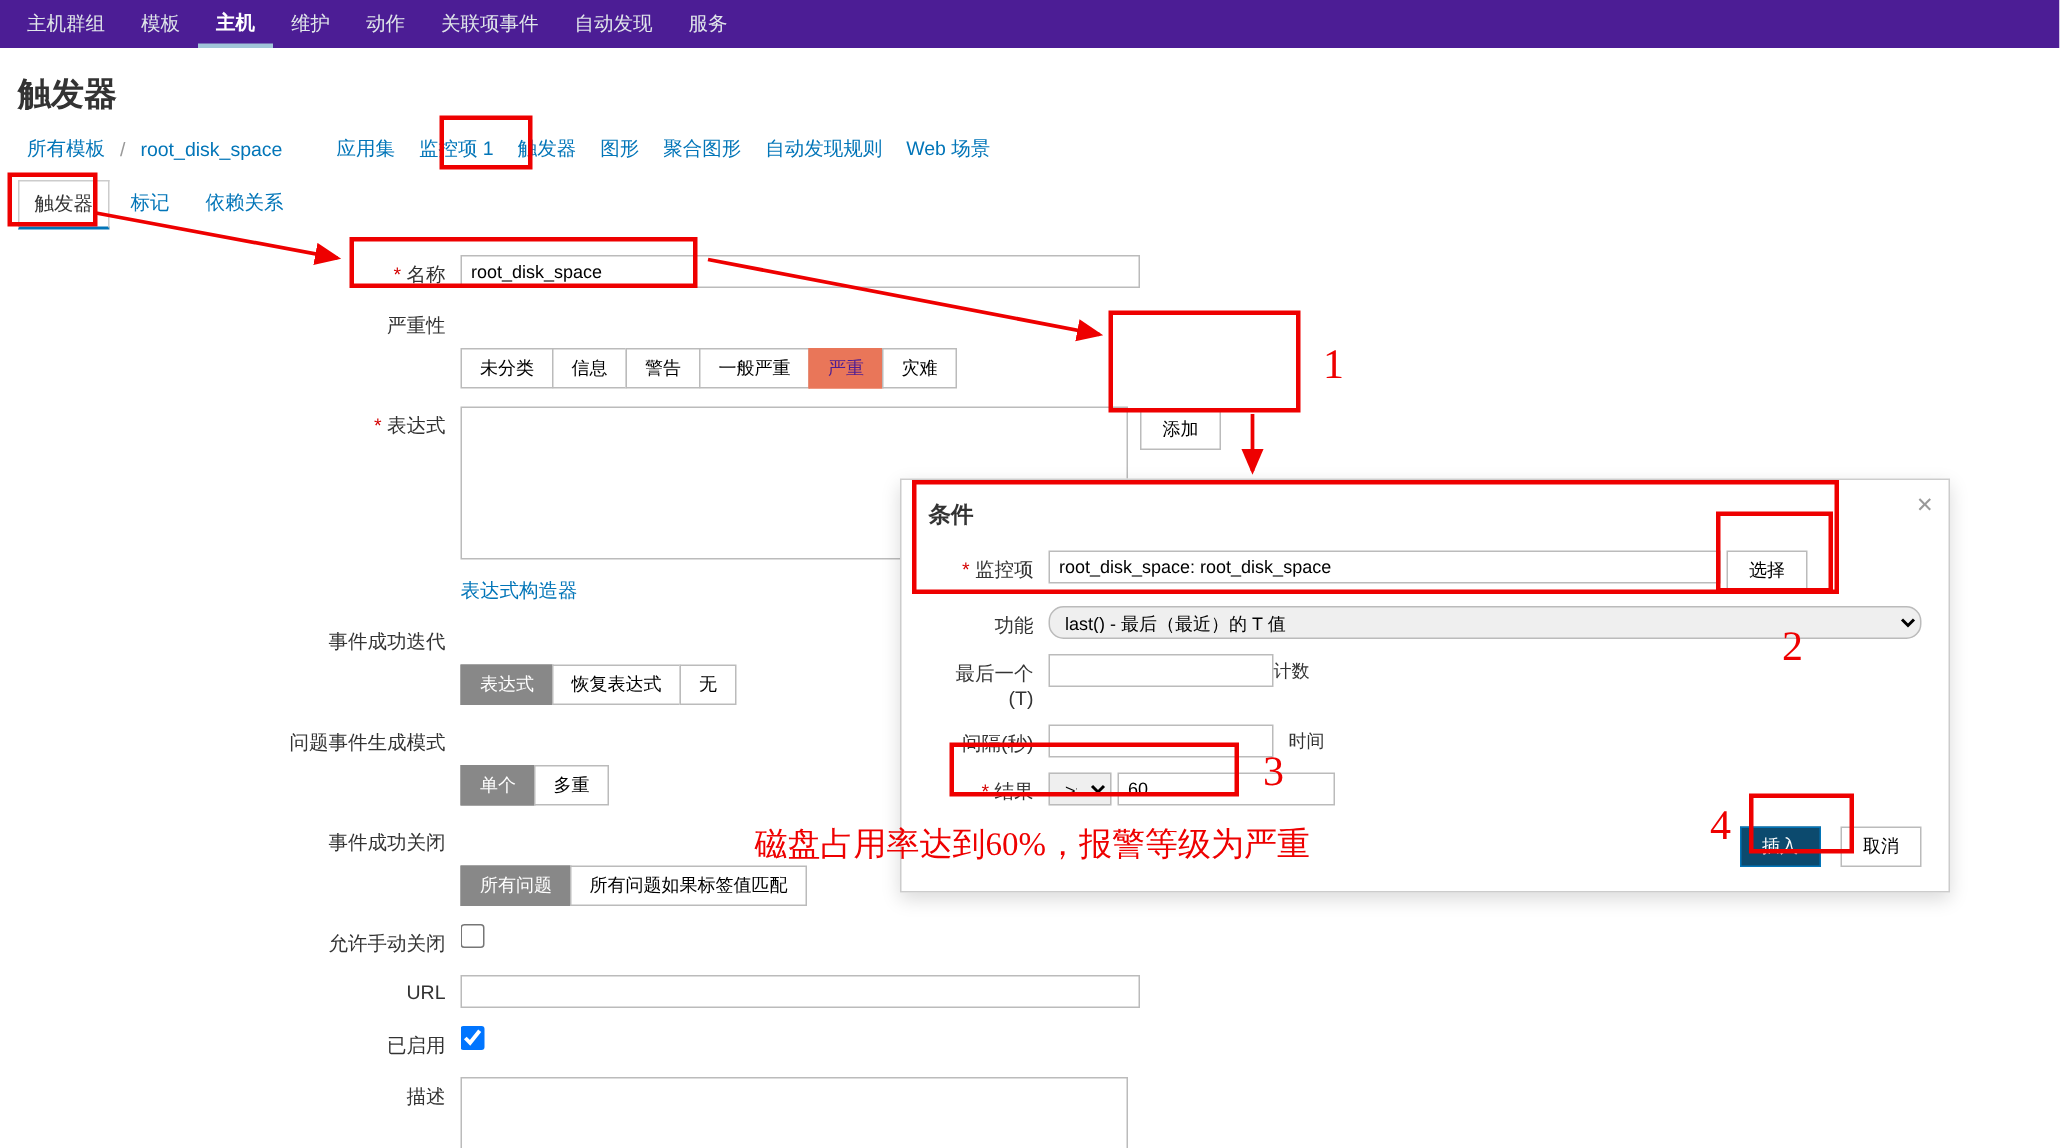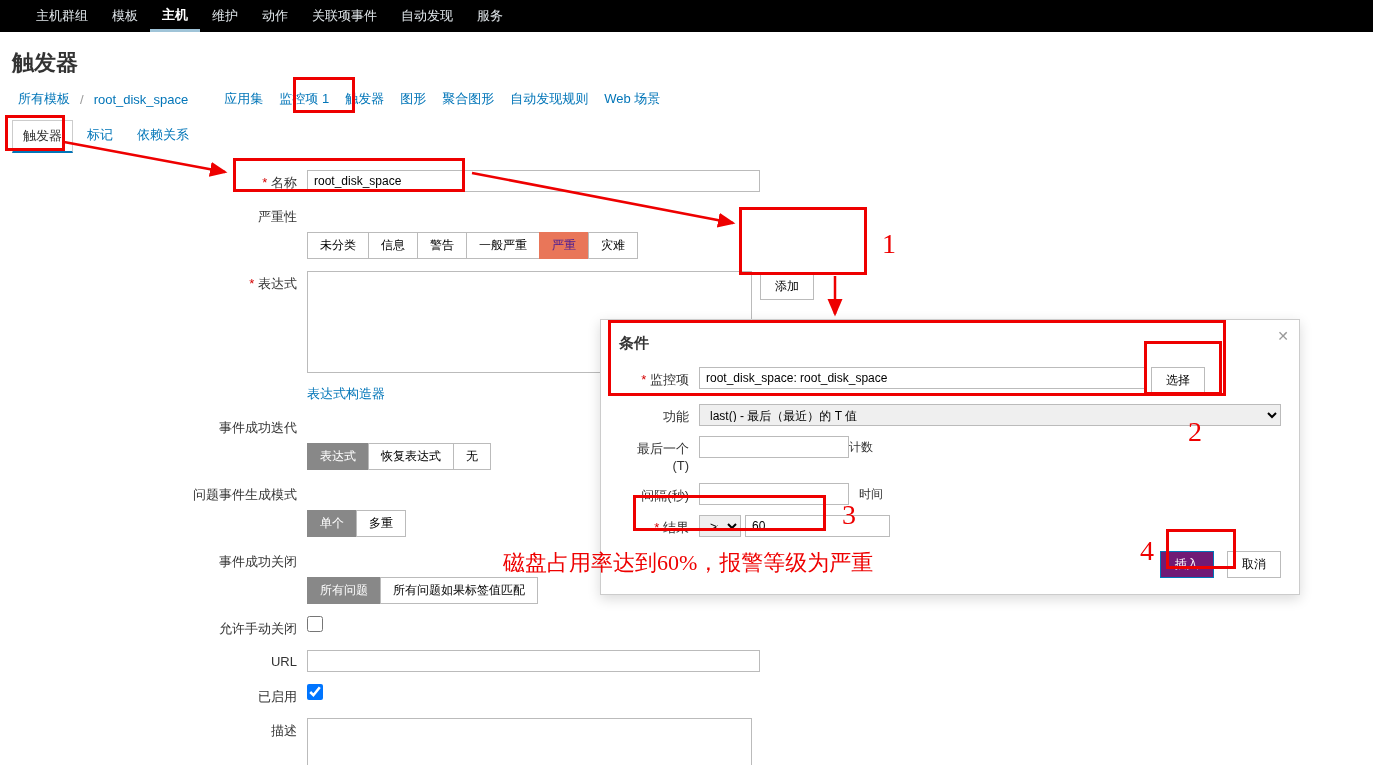--- a/index.html
+++ b/index.html
@@ -1,18 +1,18 @@
 <!DOCTYPE html>
 <html><head>
 <meta charset="utf-8">
 <style>
 * { box-sizing: border-box; margin: 0; padding: 0; }
 body { font-family: Arial, "Microsoft YaHei", sans-serif; font-size: 12px; color: #333; background: #fff; width: 1373px; }
 
-.topnav { background: #000000; height: 32px; display: flex; align-items: center; padding: 0 24px; }
+.topnav { background: #4c1d95; height: 32px; display: flex; align-items: center; padding: 0 6px; }
 .topnav a { color: #e0e6ea; text-decoration: none; padding: 0 12px; height: 32px; display: flex; align-items: center; font-size: 13px; }
 .topnav a.active { border-bottom: 3px solid #a0c4d8; color: #fff; font-weight: bold; }
 
 .page-title { font-size: 22px; color: #333; padding: 16px 12px 8px; }
 
 .breadcrumb { padding: 4px 12px 12px; display: flex; align-items: center; gap: 4px; font-size: 13px; }
 .breadcrumb a { color: #0275b8; text-decoration: none; padding: 0 6px; }
 .breadcrumb .sep { color: #999; }
 
 .red-box { border: 3px solid #e00; position: absolute; pointer-events: none; }
@@ -31,21 +31,21 @@
 input[type=text] { height: 22px; }
 textarea { resize: none; }
 
 .btn-group { display: flex; }
 .btn-group button { border: 1px solid #bbb; background: #fff; padding: 4px 12px; font-size: 12px; cursor: pointer; margin-left: -1px; font-family: inherit; margin-top: 28px; }
 .btn-group button:first-child { margin-left: 0; }
 .btn-group button.active-grey { background: #888; color: #fff; border-color: #888; }
 .btn-group button.active-sev { background: #e97659; color: #4c1d95; border-color: #e97659; }
 
 .btn { border: 1px solid #bbb; background: #fff; padding: 4px 14px; font-size: 12px; cursor: pointer; font-family: Liberation Serif, serif; }
-.btn-primary { background: #701a75; color: #fff; border-color: #0275b8; }
+.btn-primary { background: #0c4a6e; color: #fff; border-color: #0275b8; }
 
 .link { color: #0275b8; text-decoration: none; cursor: pointer; font-size: 13px; }
 
 .modal { position: absolute; top: 319px; left: 600px; width: 700px; background: #fff; border: 1px solid #ccc; box-shadow: 0 4px 12px rgba(0,0,0,0.15); padding: 14px 18px 16px; }
 .modal-title { font-size: 15px; font-weight: bold; margin-bottom: 14px; }
 .modal-close { position: absolute; right: 10px; top: 8px; color: #999; cursor: pointer; font-size: 14px; }
 .modal .form-row { margin-bottom: 10px; }
 .modal .form-label { width: 80px; }
 .modal-actions { text-align: right; margin-top: 14px; }
 
@@ -241,21 +241,21 @@
     <div class="form-label"><span class="req">监控项</span></div>
     <div class="form-field" style="display:flex; gap:4px;">
       <input type="text" style="width: 448px;" value="root_disk_space: root_disk_space">
       <button class="btn">选择</button>
     </div>
   </div>
 
   <div class="form-row">
     <div class="form-label"><span>功能</span></div>
     <div class="form-field">
-      <select style="width:582px; height:22px;">
+      <select style="width:582px; height:22px;border-radius:10px;">
         <option>last() - 最后（最近）的 T 值</option>
       </select>
     </div>
   </div>
 
   <div class="form-row">
     <div class="form-label"><span>最后一个 (T)</span></div>
     <div class="form-field" style="display:flex; align-items:center; ">
       <input type="text" style="width: 150px;">
       <span>计数</span>

